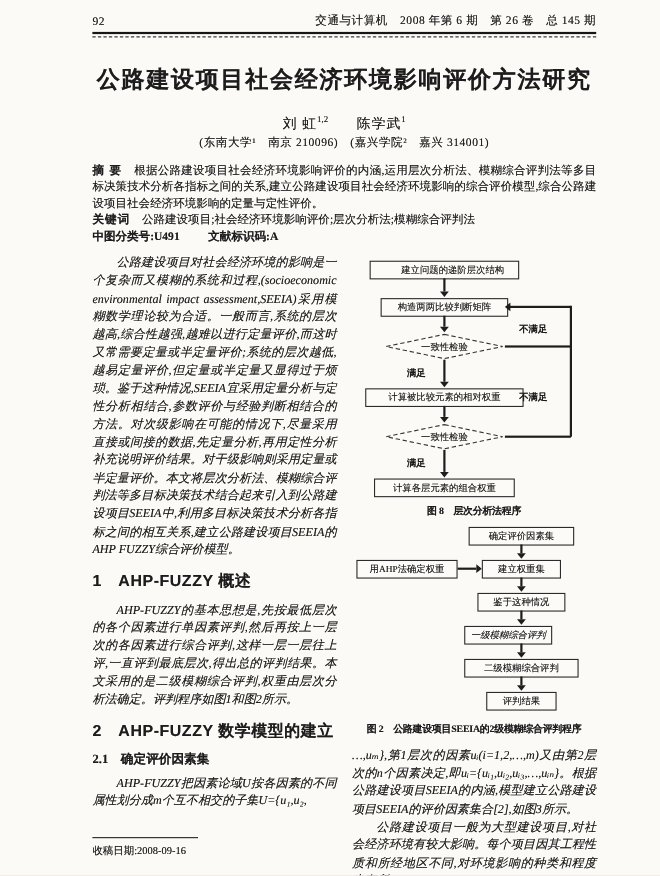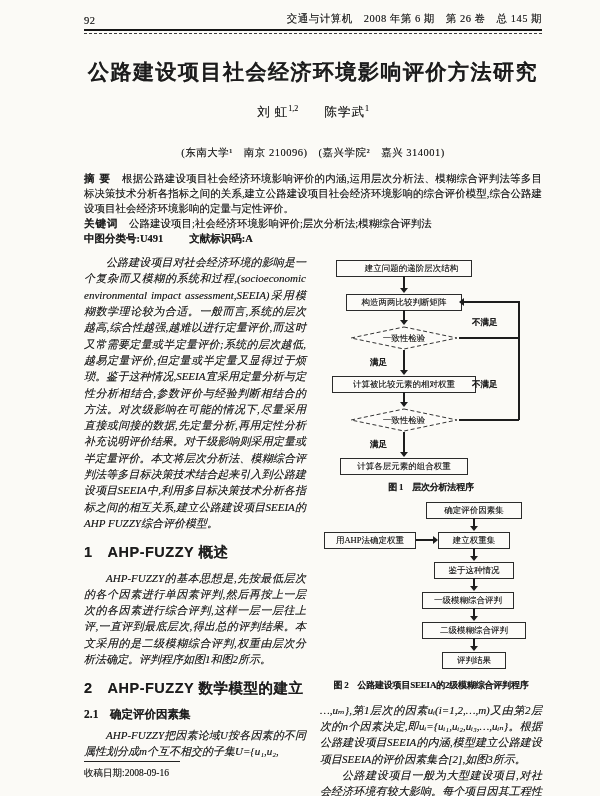--- a/index.html
+++ b/index.html
@@ -14,21 +14,21 @@
   .hdr{display:flex;justify-content:space-between;align-items:flex-end;
        padding-top:12px;font-size:10.5px;letter-spacing:.5px;}
   .rule-a{border-top:2.4px solid #161616;margin-top:3px;}
   .rule-b{border-top:1.6px dashed #3a3a3a;margin-top:2px;}
   
   .title{margin:24px 0 0;text-align:center;font-size:21px;font-weight:700;
          letter-spacing:1.5px;white-space:nowrap;}
   .authors{margin-top:18px;text-align:center;font-size:12.5px;letter-spacing:1px;}
   .authors sup{font-size:8px;letter-spacing:0;}
   .authors .a2{margin-left:22px;}
-  .affil{margin-top:25px;text-align:center;font-size:10.5px;letter-spacing:.5px;}
+  .affil{margin-top:2px;text-align:center;font-size:10.5px;letter-spacing:.5px;}
   
   .meta{margin-top:11px;font-size:10.5px;line-height:15px;}
   .meta p{margin:0;text-align:justify;word-break:break-all;}
   .meta b{letter-spacing:1px;}
   .cls b{letter-spacing:0;}
   .cls .gap{display:inline-block;width:26px;}
   
   .cols{display:flex;gap:14px;margin-top:8px;}
   .col{width:222px;font-size:11px;line-height:16.3px;}
   .col p{margin:0;text-align:justify;word-break:break-all;font-style:italic;}
@@ -129,32 +129,32 @@
           <div class="va" style="left:83px;top:174px;height:20px;"></div>
           <div class="fbox" style="left:20px;top:200px;width:128px;">计算各层元素的组合权重</div>
 
           <div class="pline" style="left:198px;top:43px;width:1.6px;height:119px;"></div>
           <div class="hal" style="left:143px;top:43px;width:56px;"></div>
           <div class="pline" style="left:139px;top:79px;width:60px;height:1.6px;"></div>
           <div class="pline" style="left:139px;top:161px;width:60px;height:1.6px;"></div>
           <span class="flab" style="left:152px;top:56px;">不满足</span>
           <span class="flab" style="left:152px;top:118px;">不满足</span>
         </div>
-        <div class="caption">图 1　层次分析法程序</div>
+        <div class="caption">图 8　层次分析法程序</div>
 
         <div class="fig fig2">
           <div class="fbox" style="left:106px;top:0;width:96px;">确定评价因素集</div>
           <div class="va" style="left:153px;top:16px;height:8px;"></div>
           <div class="fbox" style="left:4px;top:30px;width:92px;">用AHP法确定权重</div>
           <div class="ha" style="left:96px;top:37px;width:17px;"></div>
           <div class="fbox" style="left:118px;top:30px;width:72px;">建立权重集</div>
           <div class="va" style="left:153px;top:46px;height:8px;"></div>
           <div class="fbox" style="left:114px;top:60px;width:80px;">鉴于这种情况</div>
           <div class="va" style="left:153px;top:76px;height:8px;"></div>
-          <div class="fbox" style="left:102px;top:90px;width:92px;">一级模糊综合评判</div>
+          <div class="fbox" style="left:102px;top:90px;width:80px;font-style:italic;">一级模糊综合评判</div>
           <div class="va" style="left:153px;top:106px;height:8px;"></div>
           <div class="fbox" style="left:102px;top:120px;width:104px;">二级模糊综合评判</div>
           <div class="va" style="left:153px;top:136px;height:8px;"></div>
           <div class="fbox" style="left:122px;top:150px;width:64px;">评判结果</div>
         </div>
         <div class="caption">图 2　公路建设项目SEEIA的2级模糊综合评判程序</div>
 
         <p style="margin-top:8px;">…,uₘ},第1层次的因素uᵢ(i=1,2,…,m)又由第2层次的n个因素决定,即uᵢ={uᵢ₁,uᵢ₂,uᵢ₃,…,uᵢₙ}。根据公路建设项目SEEIA的内涵,模型建立公路建设项目SEEIA的评价因素集合[2],如图3所示。</p>
         <p class="indent">公路建设项目一般为大型建设项目,对社会经济环境有较大影响。每个项目因其工程性质和所经地区不同,对环境影响的种类和程度也有所</p>
       </div>

